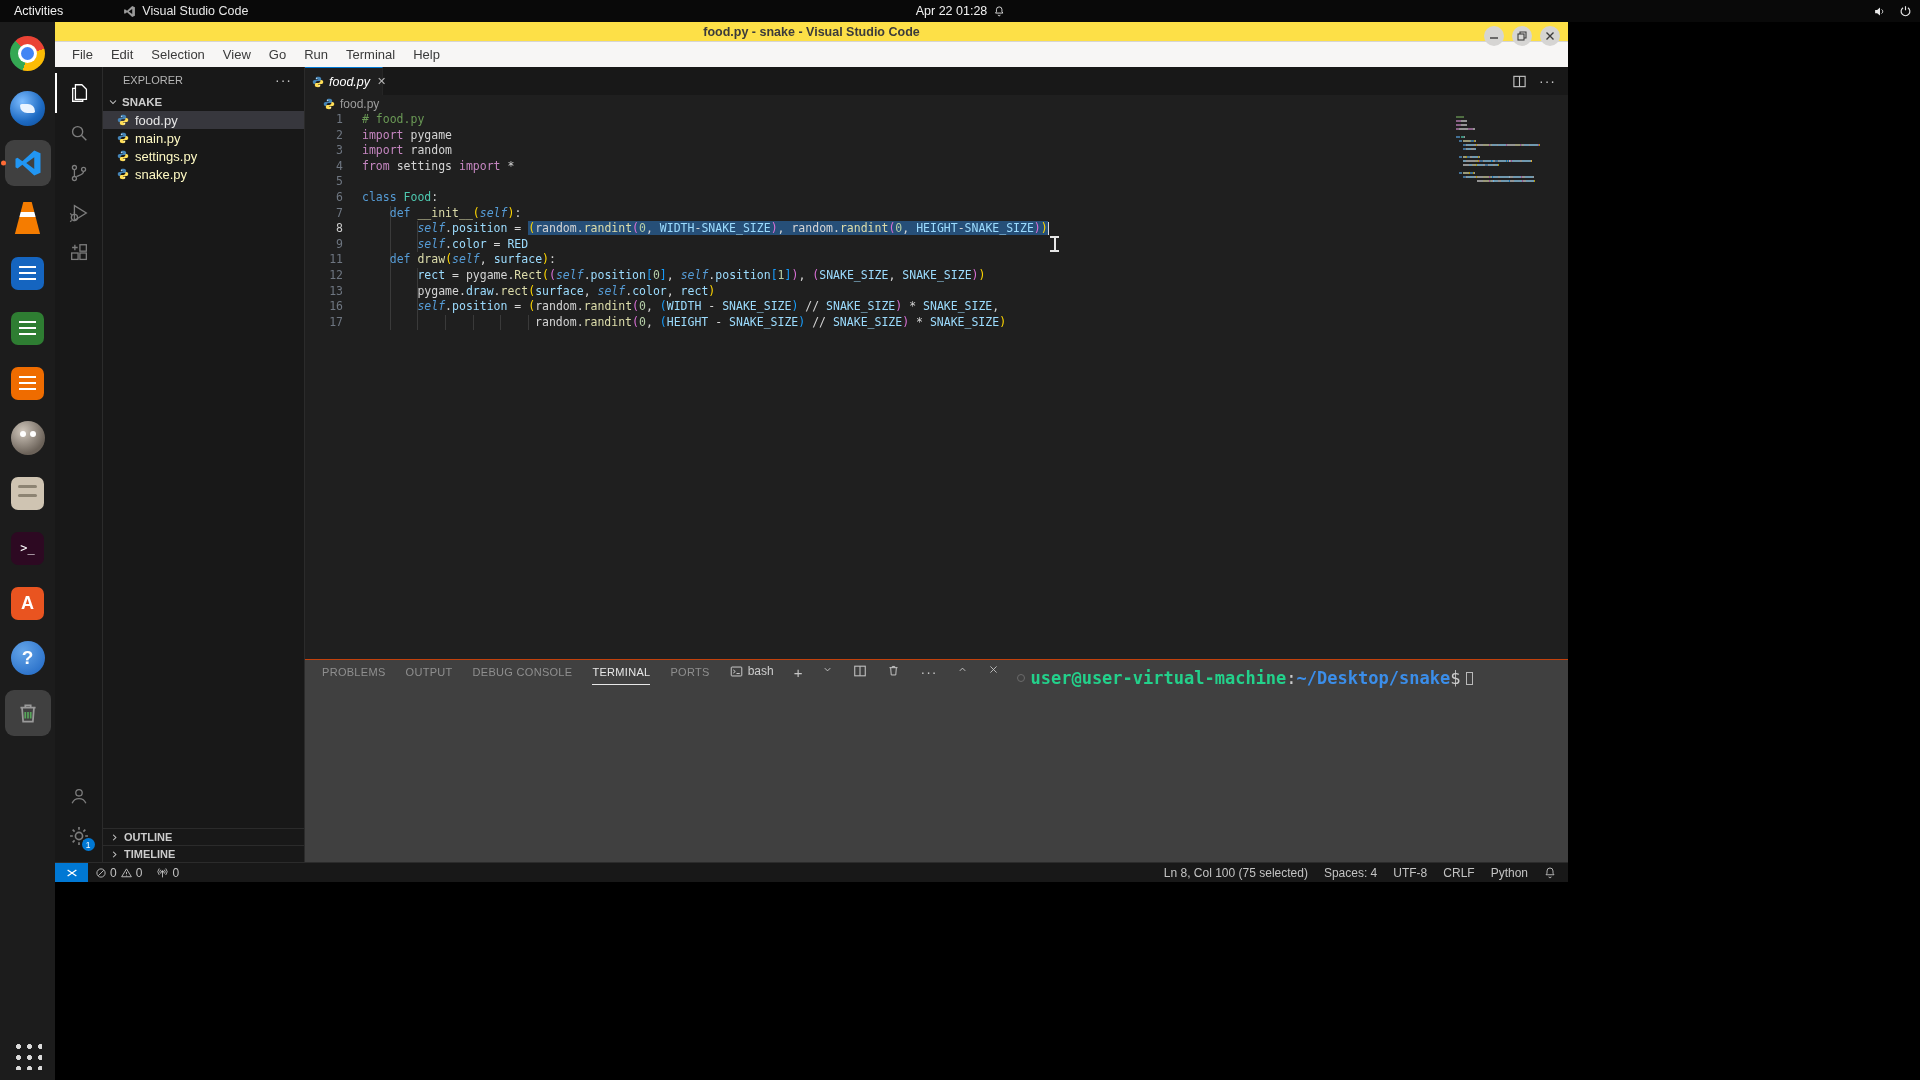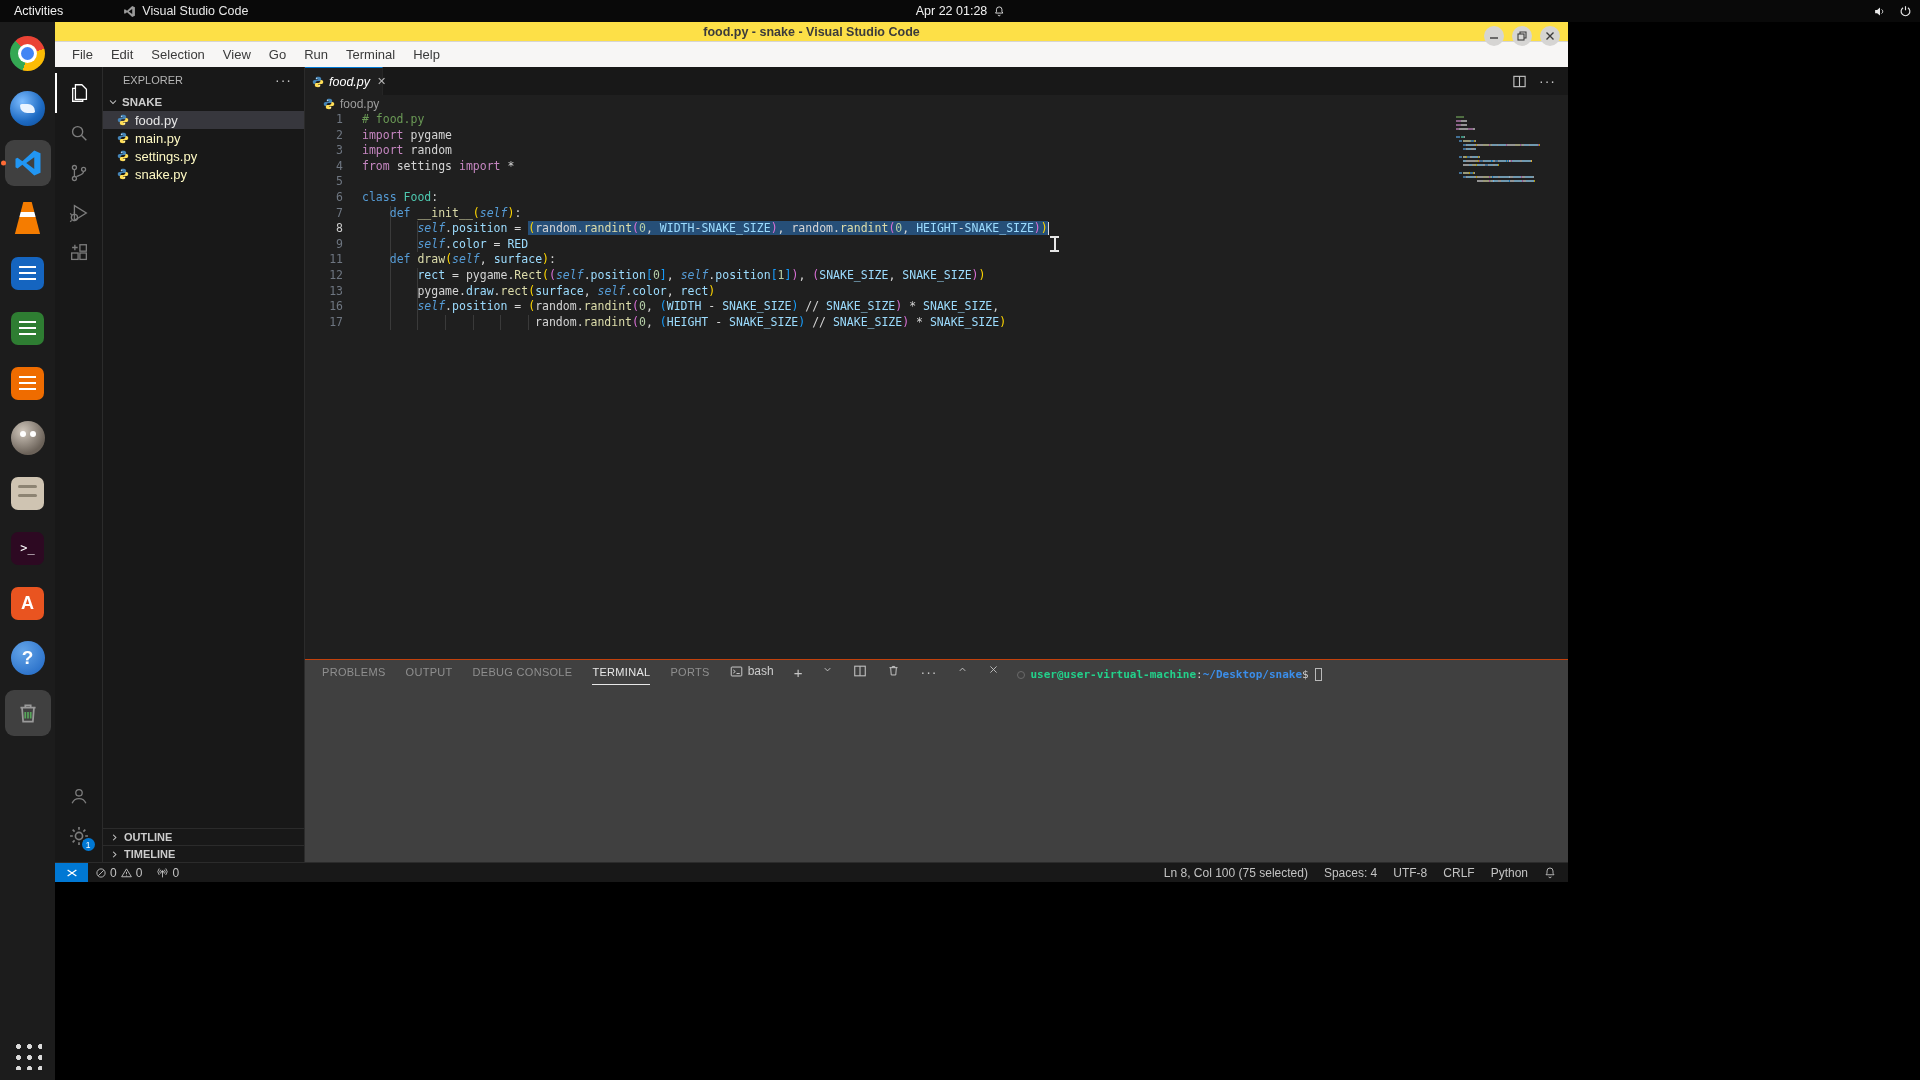--- a/index.html
+++ b/index.html
@@ -125,21 +125,21 @@
 
   
   .panel { height:203px; background:#404040; border-top:1px solid #c2410c; display:flex; flex-direction:row; }
   .panel-header { height:25px; display:flex; align-items:center; padding:0 10px 0 17px; }
   .ptab { font-size:11px; letter-spacing:.3px; color:#8f8f8f; margin-right:20px; height:25px;
           display:flex; align-items:center; border-bottom:1px solid transparent; }
   .ptab.active { color:#e7e7e7; border-bottom:1px solid #e7e7e7; }
   .panel-actions { margin-left:auto; display:flex; align-items:flex-start; gap:20px; color:#c5c5c5; }
   .shell-label { display:flex; align-items:center; gap:5px; font-size:12px; color:#cccccc; }
   .terminal { flex:1; padding:8px 0 0 8px; font-family:"DejaVu Sans Mono","Liberation Mono",monospace;
-              font-size:11px; color:#cccccc; }
+              font-size:17px; color:#cccccc; }
   .tline { display:flex; align-items:center; }
   .deco { width:8px; height:8px; border:1px solid #6a6a6a; border-radius:50%; margin-right:5px; flex:none; }
   .p-user { color:#23d18b; font-weight:700; }
   .p-path { color:#3b8eea; font-weight:700; }
   .tcursor { display:inline-block; width:7px; height:13px; border:1px solid #b9b9b9; margin-left:6px; }
 
   
   .statusbar { height:20px; background:#181818; border-top:1px solid #2b2b2b; display:flex;
                align-items:center; font-size:12px; color:#c3c3c3; }
   .remote { width:33px; height:100%; background:#0078d4; color:#fff; display:flex;

